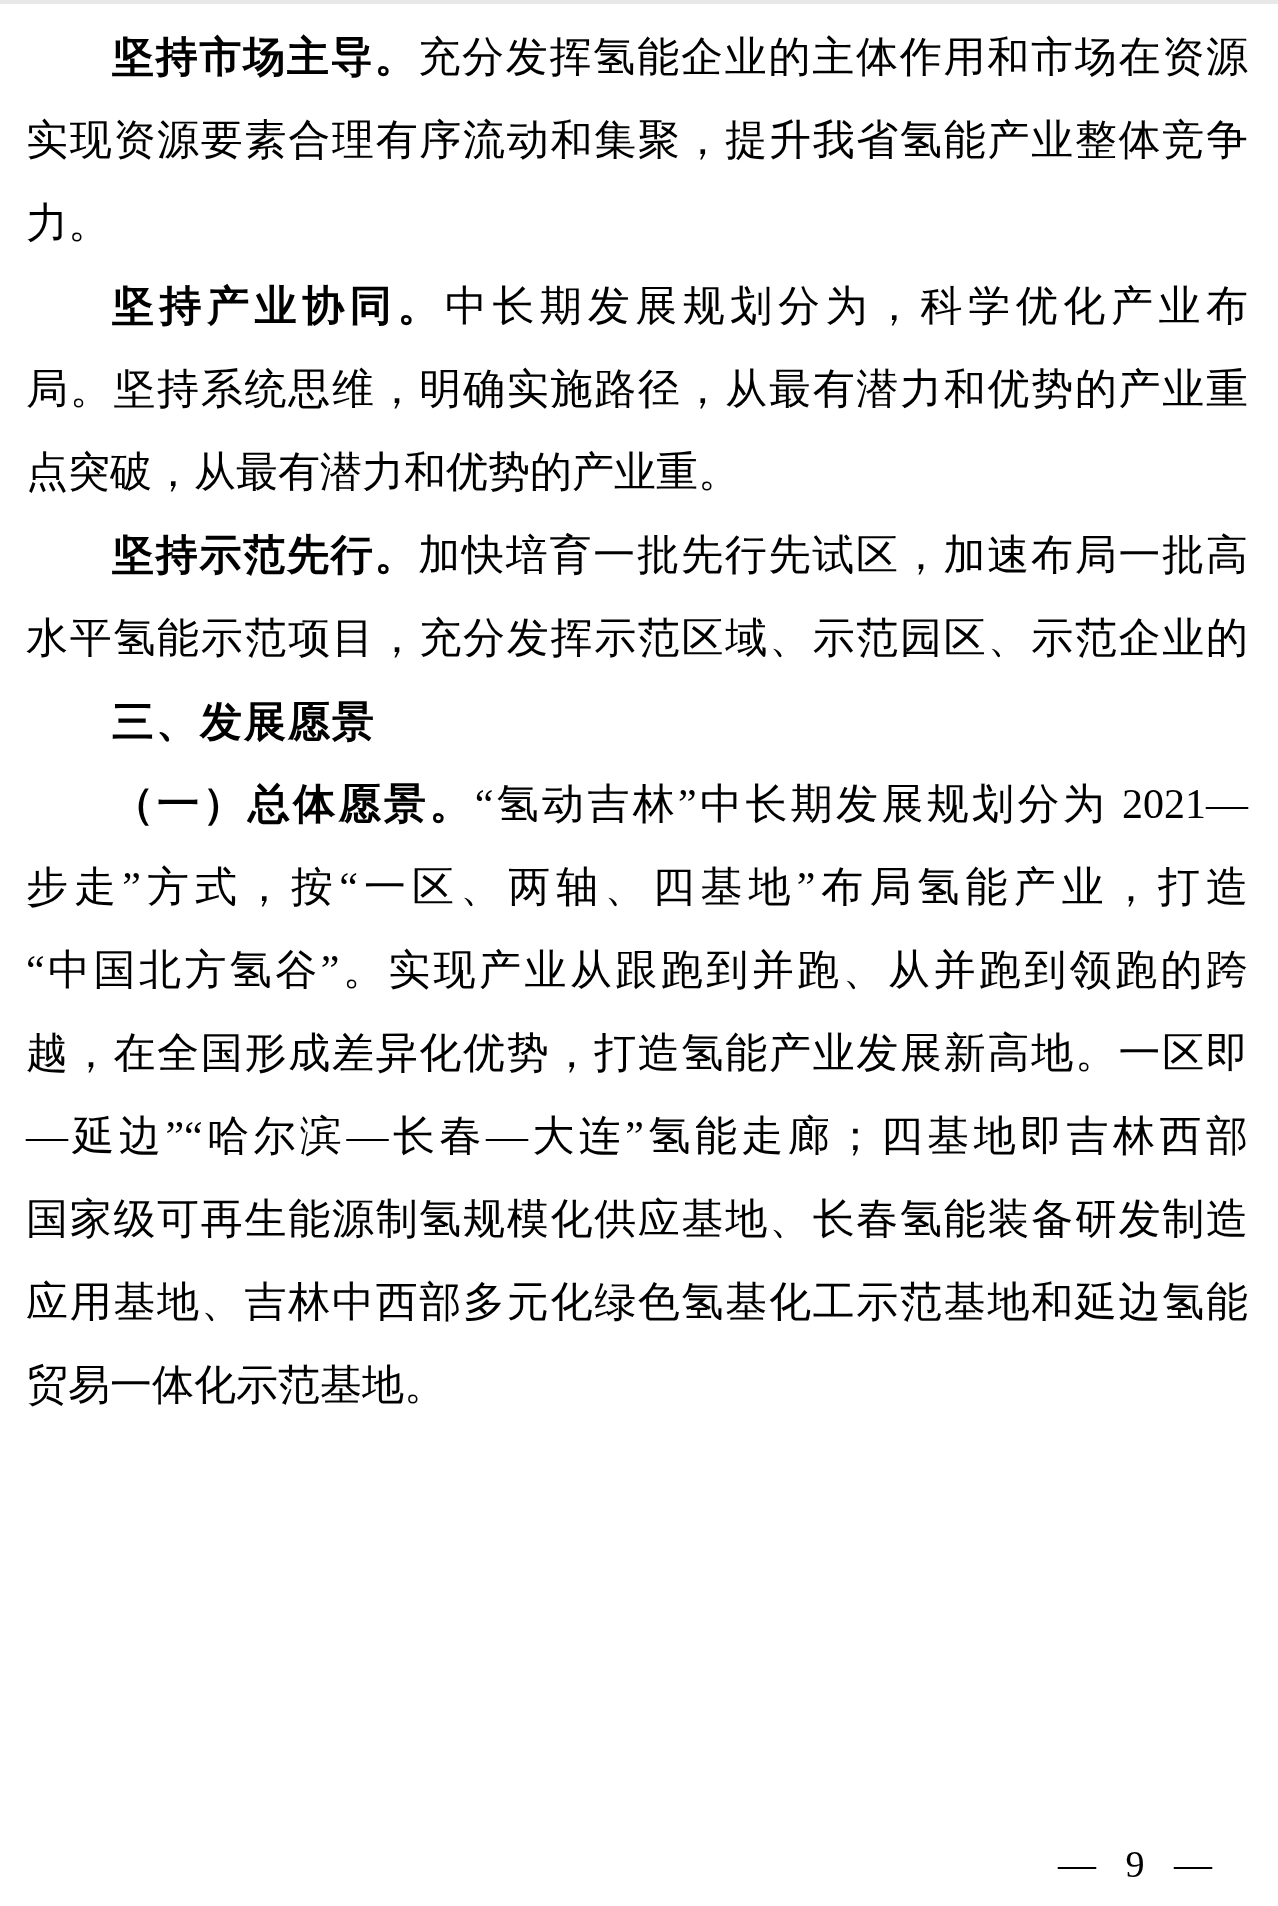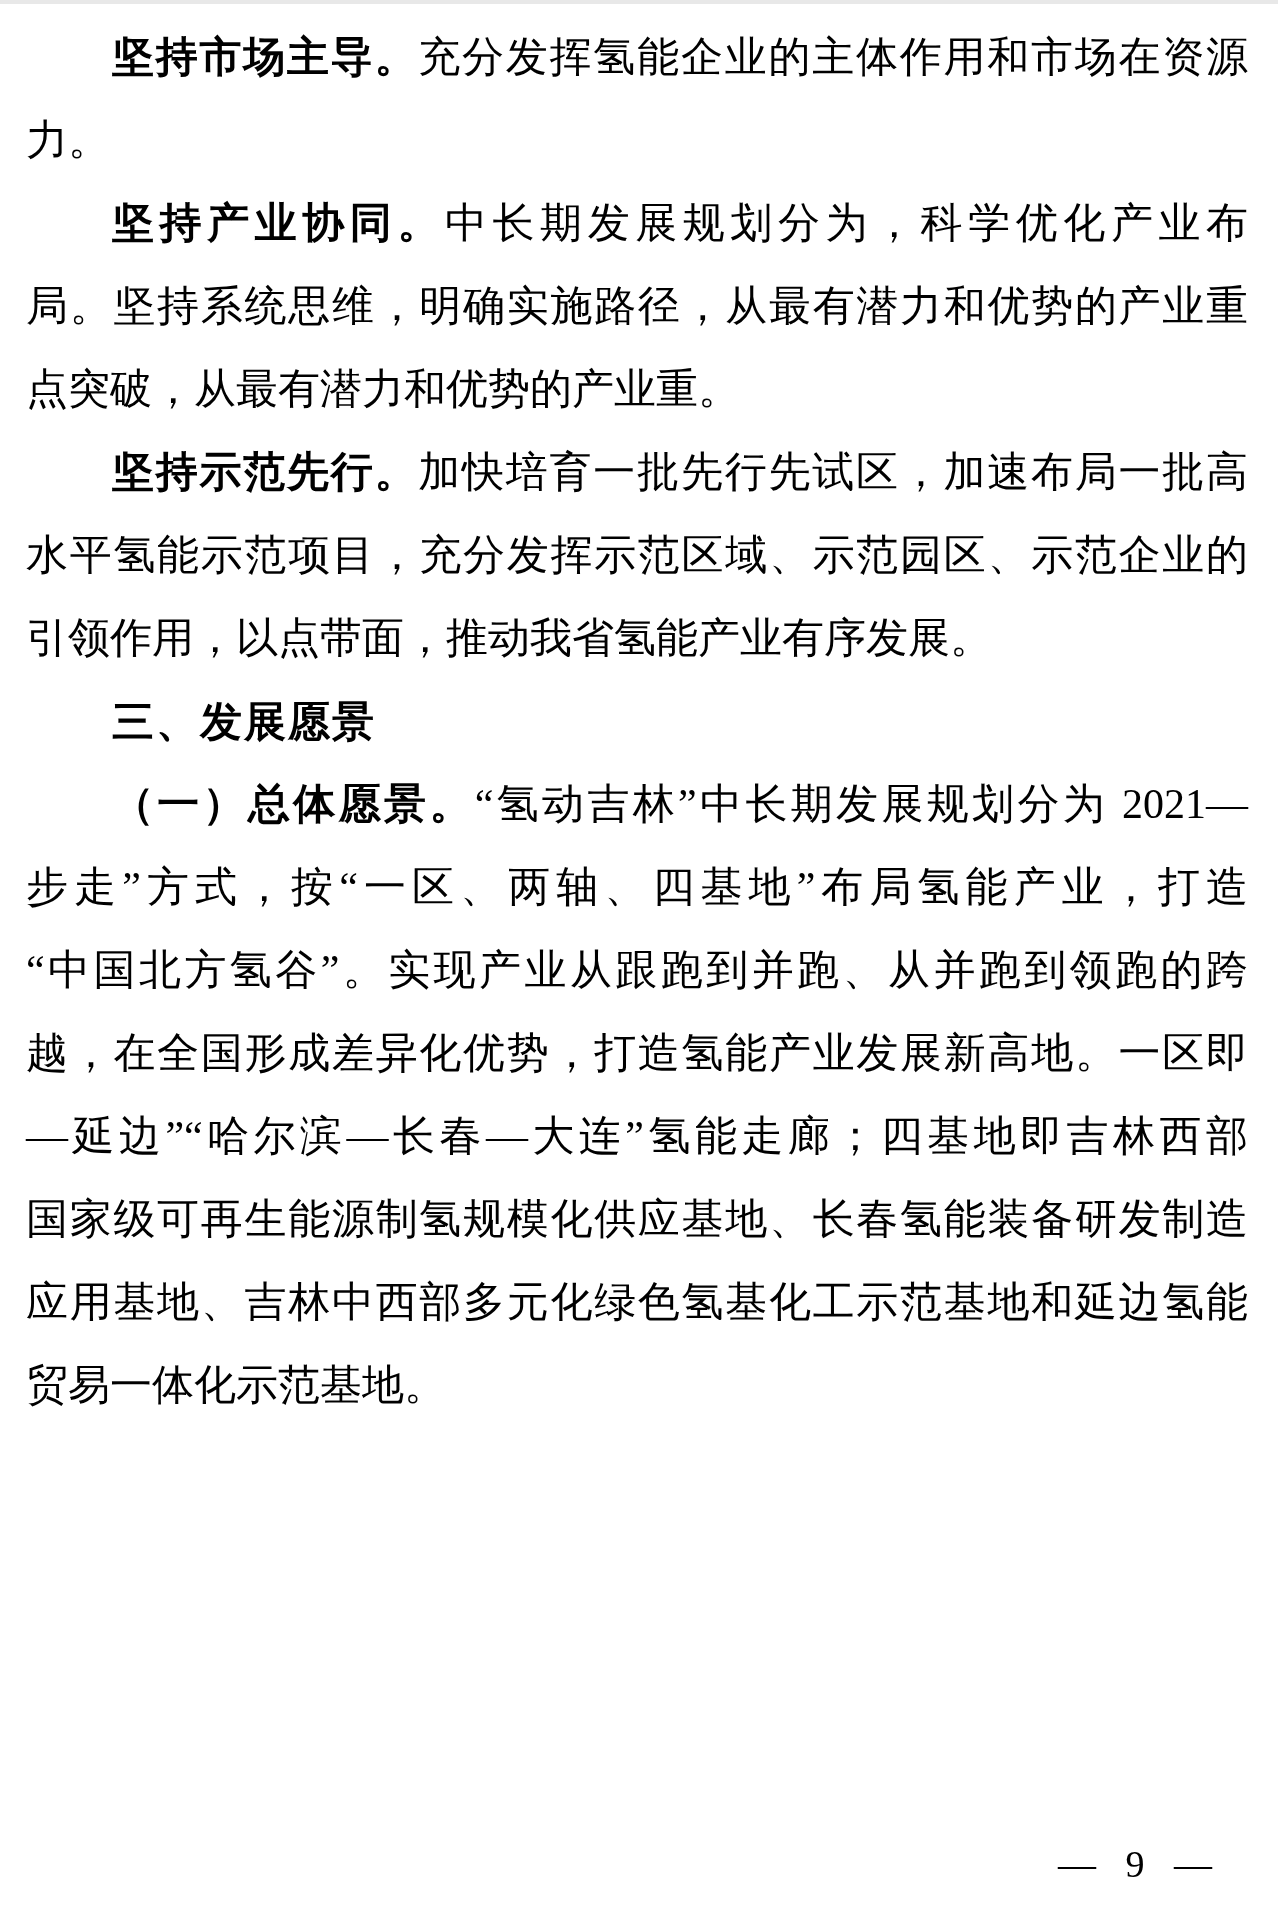--- a/index.html
+++ b/index.html
@@ -59,27 +59,27 @@
     color: #000000;
     white-space: pre;
   }
 </style>
 </head>
 <body>
 
 <div class="page" style="background: rgb(255, 255, 255); color: rgb(0, 0, 0);">
   <div class="content">
       <div class="line indent"><span class="seg-lead">坚持市场主导。</span><span class="seg-body">充分发挥氢能企业的主体作用和市场在资源</span></div>
+      <div class="line"><span class="seg-body">实现资源要素合理有序流动和集聚，提升我省氢能产业整体竞争</span></div>
       <div class="line last"><span class="seg-body">力。</span></div>
       <div class="line indent"><span class="seg-lead">坚持产业协同。</span><span class="seg-body">中长期发展规划分为，科学优化产业布</span></div>
       <div class="line"><span class="seg-body">局。坚持系统思维，明确实施路径，从最有潜力和优势的产业重</span></div>
       <div class="line last"><span class="seg-body">点突破，从最有潜力和优势的产业重。</span></div>
       <div class="line indent"><span class="seg-lead">坚持示范先行。</span><span class="seg-body">加快培育一批先行先试区，加速布局一批高</span></div>
       <div class="line"><span class="seg-body">水平氢能示范项目，充分发挥示范区域、示范园区、示范企业的</span></div>
-      <div class="line last"><span class="seg-body">引领作用，以点带面，推动我省氢能产业有序发展。</span></div>
       <div class="line last indent heading"><span class="seg-heading">三、发展愿景</span></div>
       <div class="line indent"><span class="seg-lead">（一）总体愿景。</span><span class="seg-body">“氢动吉林”中长期发展规划分为 2021—</span></div>
       <div class="line"><span class="seg-body">步走”方式，按“一区、两轴、四基地”布局氢能产业，打造</span></div>
       <div class="line"><span class="seg-body">“中国北方氢谷”。实现产业从跟跑到并跑、从并跑到领跑的跨</span></div>
       <div class="line"><span class="seg-body">越，在全国形成差异化优势，打造氢能产业发展新高地。一区即</span></div>
       <div class="line"><span class="seg-body">—延边”“哈尔滨—长春—大连”氢能走廊；四基地即吉林西部</span></div>
       <div class="line"><span class="seg-body">国家级可再生能源制氢规模化供应基地、长春氢能装备研发制造</span></div>
       <div class="line"><span class="seg-body">应用基地、吉林中西部多元化绿色氢基化工示范基地和延边氢能</span></div>
       <div class="line last"><span class="seg-body">贸易一体化示范基地。</span></div>
     </div>

